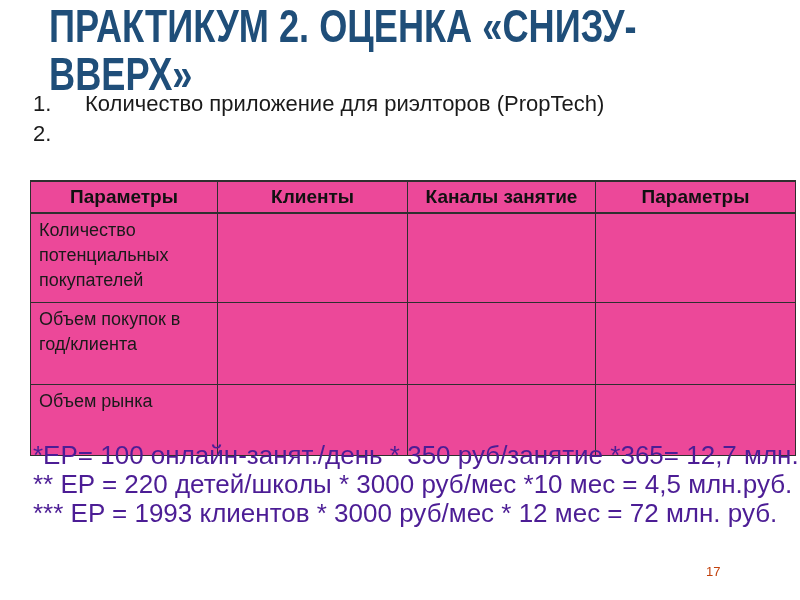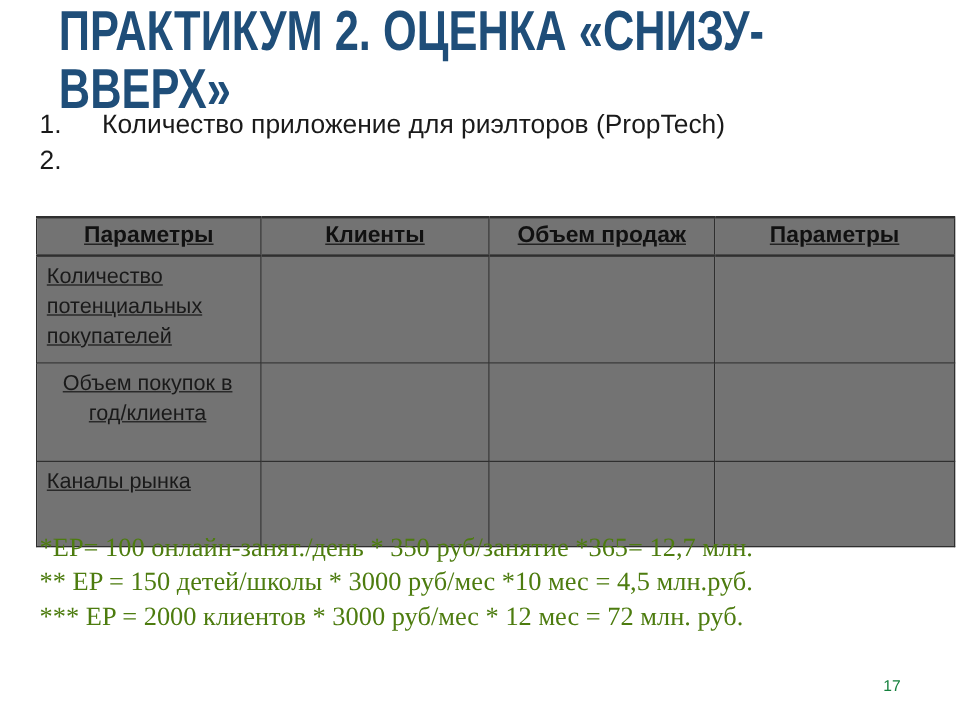--- a/index.html
+++ b/index.html
@@ -35,22 +35,21 @@
   
   table.grid{
     position:absolute;
     left:30px;top:180px;
     border-collapse:collapse;
     table-layout:fixed;
     width:765px;
   }
   table.grid th, table.grid td{
     border:1px solid #2f2f2f;
-    background:#737373;
-    text-decoration:underline;
+    background:#ec4899;
   }
   table.grid th{
     font-size:19px;
     font-weight:700;
     color:#111111;
     text-align:center;
     height:30px;
     padding:0 4px;
     border-top-width:2px;
     border-bottom-width:2px;
@@ -58,37 +57,36 @@
   td.row-label{
     font-size:18px;
     line-height:25px;
     color:#1a1a1a;
     vertical-align:top;
     padding:4px 10px 4px 8px;
     font-weight:400;
     margin-left:36px;
   }
   tr.r1 td{height:80px;}
-  tr.r2 td{height:73px;text-align:center;}
+  tr.r2 td{height:73px;}
   tr.r3 td{height:62px;}
   
   .footnotes{
     position:absolute;
     left:33px;top:441px;
-    font-size:22px;
+    font-size:26px;
     line-height:29px;
-    color:#4d7c0f;
-    font-family:Liberation Serif, serif;
+    color:#4c1d95;
   }
   
   .page-number{
     position:absolute;
-    left:736px;top:564px;
+    left:706px;top:564px;
     font-size:13px;
-    color:#15803d;
+    color:#c2410c;
   }
 </style>
 </head>
 <body>
 
 <div class="slide">
 
   <div class="title">
     <div>ПРАКТИКУМ 2. ОЦЕНКА «СНИЗУ-</div>
     <div>ВВЕРХ»</div>
@@ -108,47 +106,47 @@
     <colgroup>
       <col style="width:187px">
         <col style="width:190px">
         <col style="width:188px">
         <col style="width:200px">
     </colgroup>
     <thead>
       <tr>
         <th>Параметры</th>
         <th>Клиенты</th>
-        <th>Объем продаж</th>
+        <th>Каналы занятие</th>
         <th>Параметры</th>
       </tr>
     </thead>
     <tbody>
       <tr class="r1">
         <td class="row-label">Количество потенциальных покупателей</td>
         <td></td>
         <td></td>
         <td></td>
       </tr>
       <tr class="r2">
         <td class="row-label">Объем покупок в год/клиента</td>
         <td></td>
         <td></td>
         <td></td>
       </tr>
       <tr class="r3">
-        <td class="row-label">Каналы рынка</td>
+        <td class="row-label">Объем рынка</td>
         <td></td>
         <td></td>
         <td></td>
       </tr>
     </tbody>
   </table>
 
   <div class="footnotes">
     <div>*EP= 100 онлайн-занят./день * 350 руб/занятие *365= 12,7 млн.</div>
-    <div>** EP = 150 детей/школы * 3000 руб/мес *10 мес = 4,5 млн.руб.</div>
-    <div>*** EP = 2000 клиентов * 3000 руб/мес * 12 мес = 72 млн. руб.</div>
+    <div>** EP = 220 детей/школы * 3000 руб/мес *10 мес = 4,5 млн.руб.</div>
+    <div>*** EP = 1993 клиентов * 3000 руб/мес * 12 мес = 72 млн. руб.</div>
   </div>
 
   <div class="page-number">17</div>
 
 </div>
 
 </body></html>

